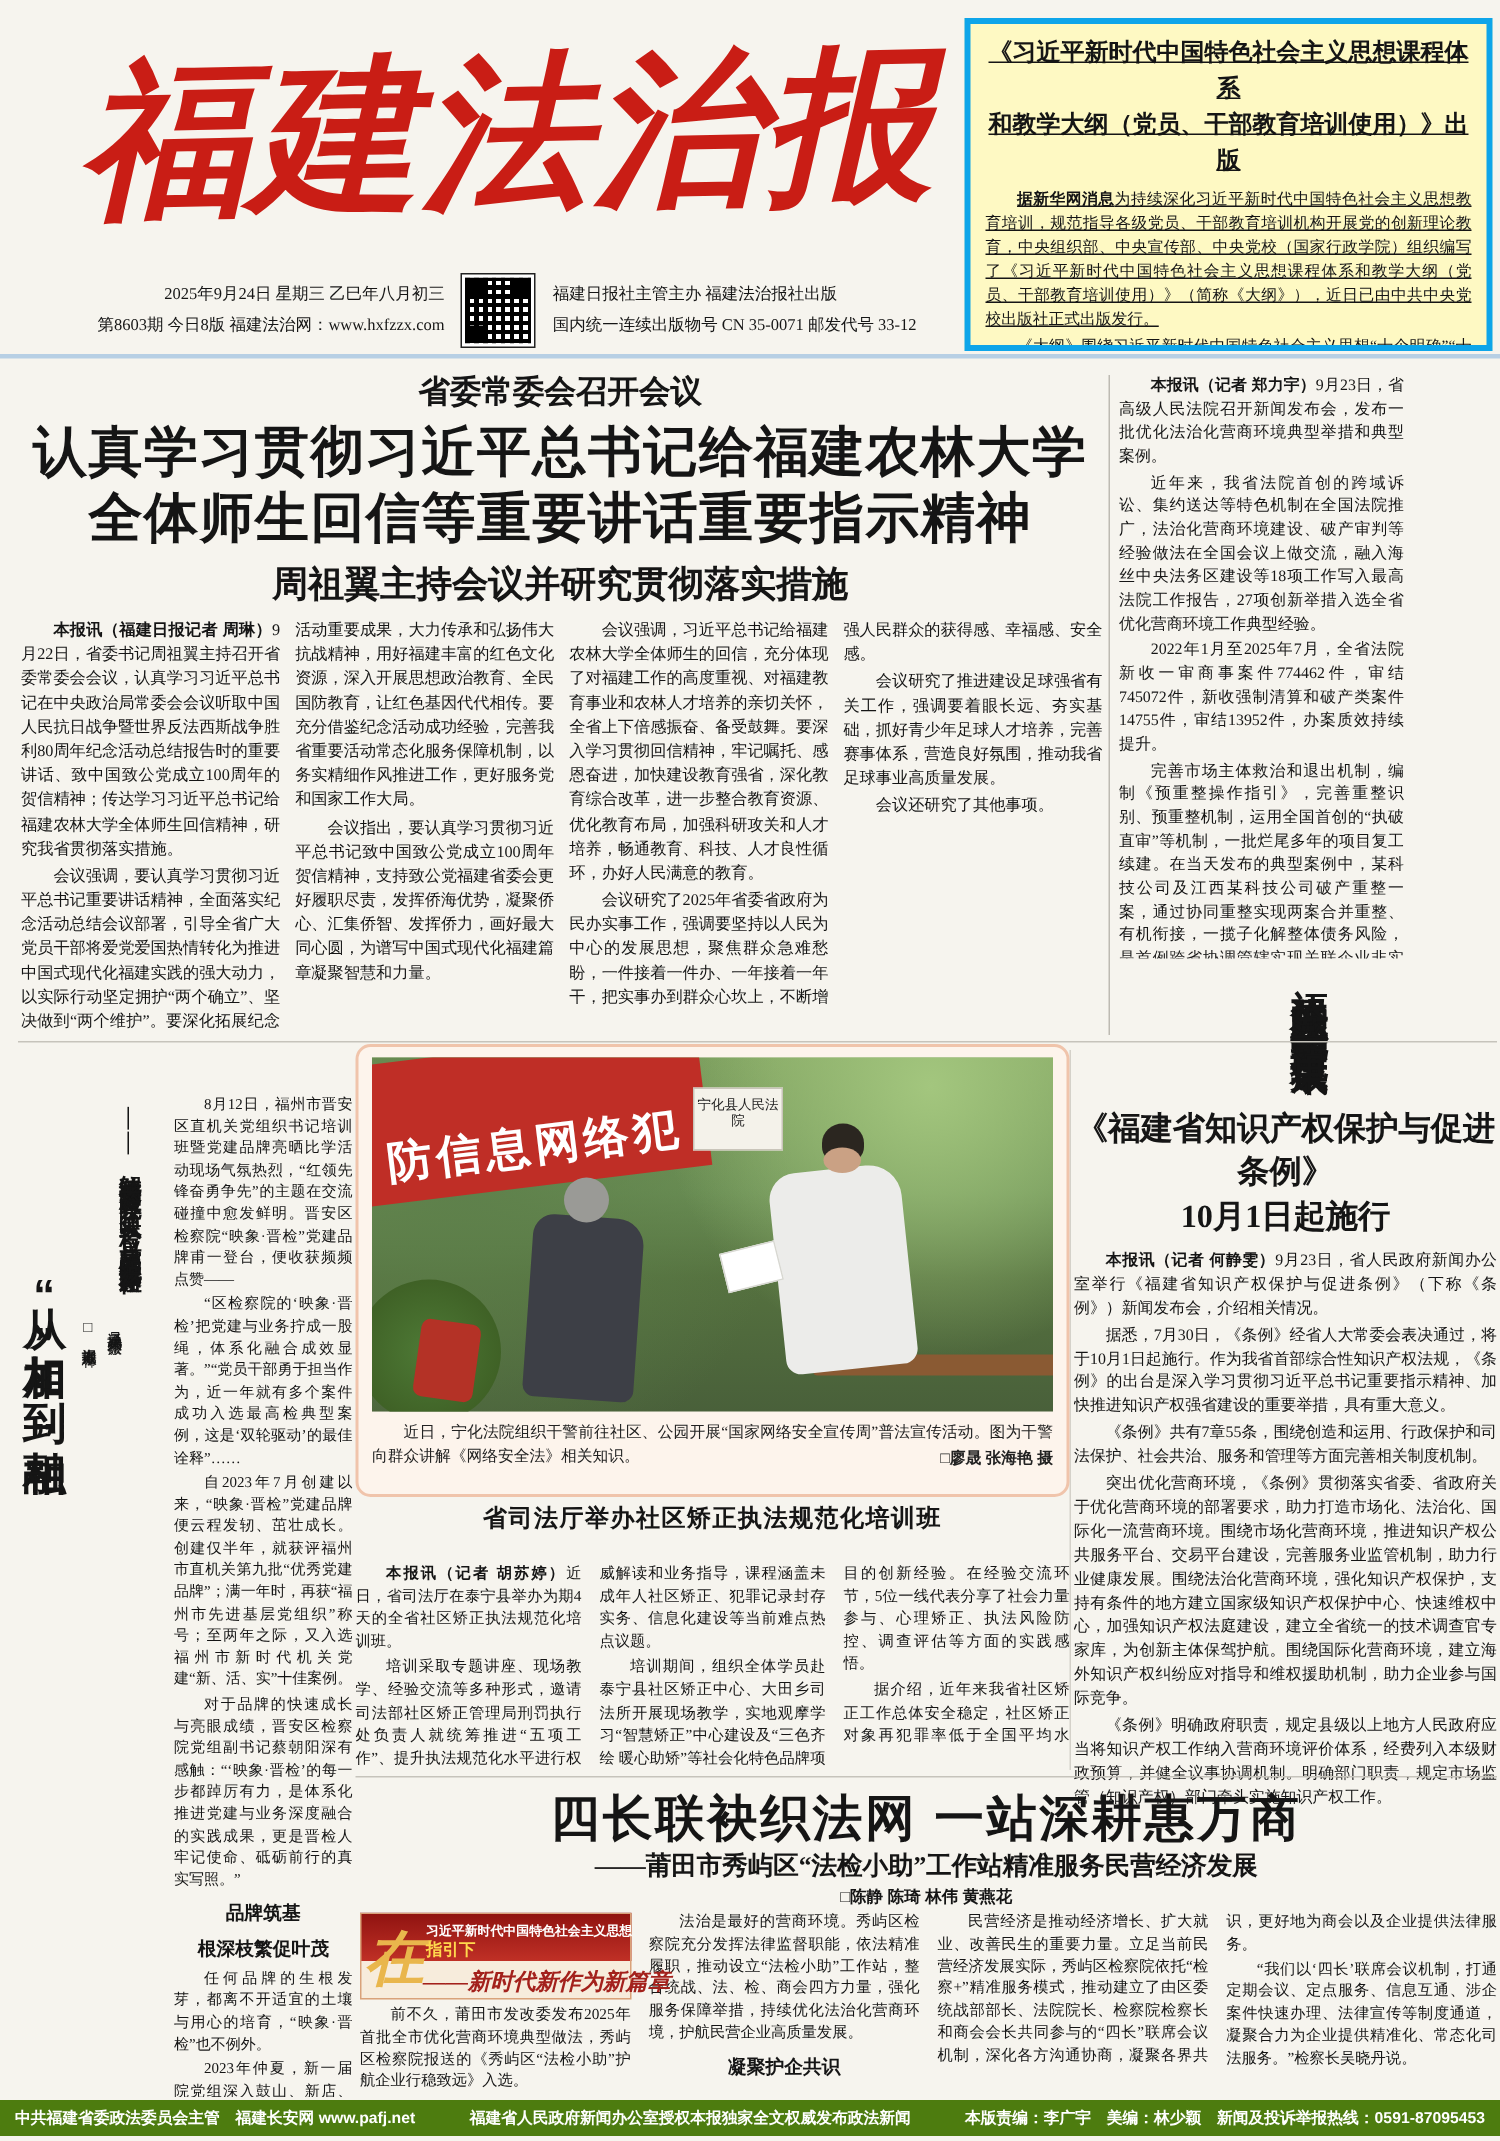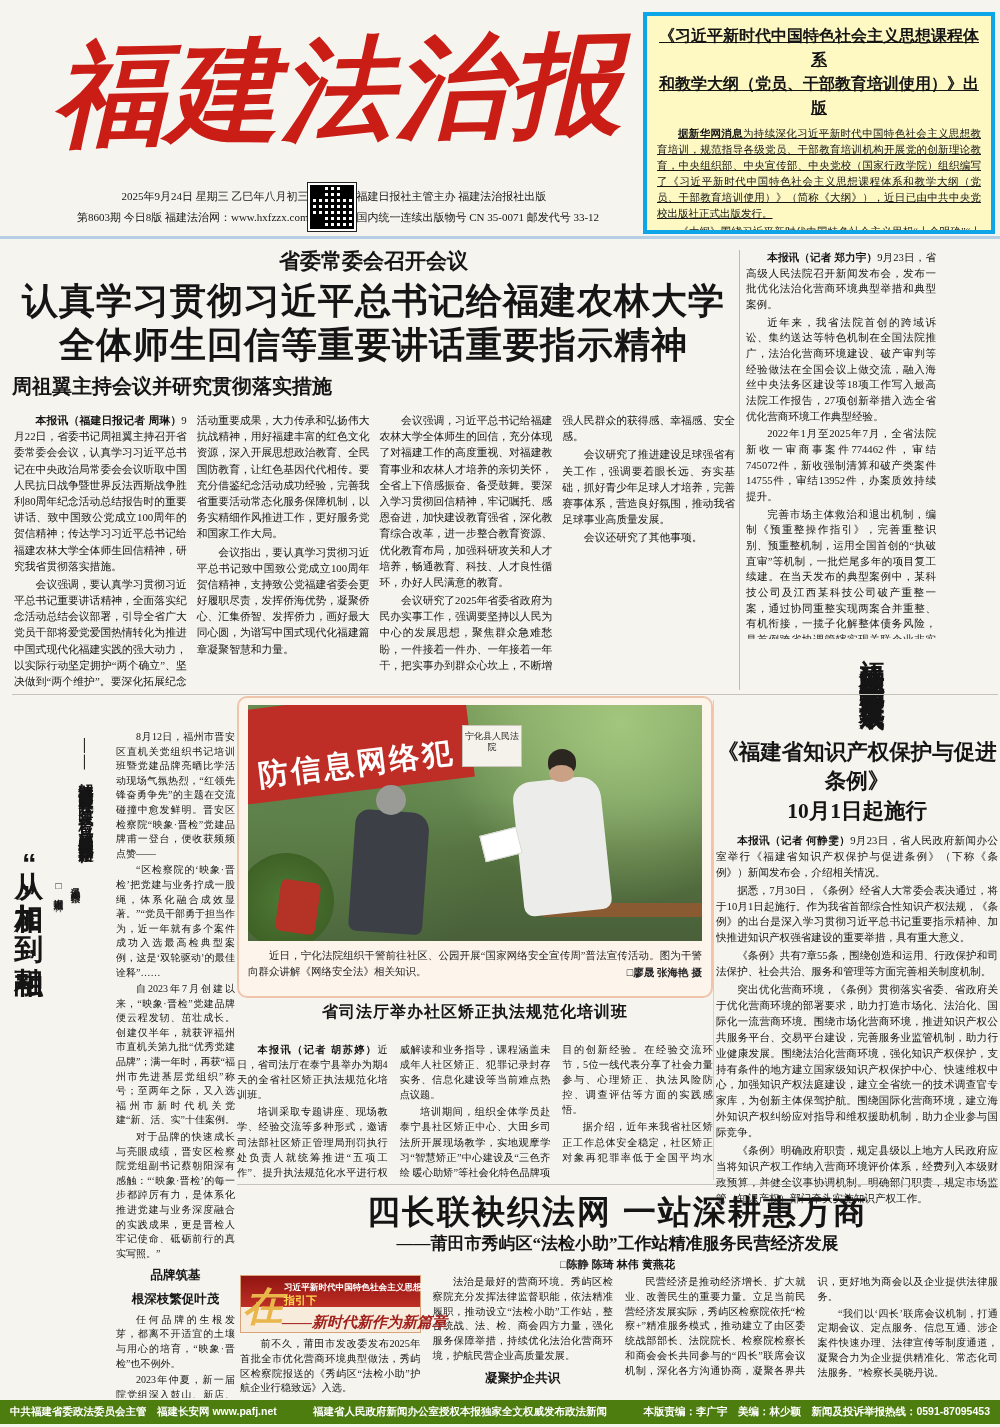--- a/index.html
+++ b/index.html
@@ -16,38 +16,38 @@
   #masthead-title{left:36px;top:10px;width:604px;height:168px;
      font-family:"DejaVu Serif",serif;font-weight:bold;font-style:italic;
      font-size:112px;line-height:158px;color:#c91d15;text-align:center;
      transform:rotate(-1.2deg);letter-spacing:2px;}
   #top-right-box{left:643px;top:12px;width:352px;height:222px;border:4px solid #0ea5e9;
      background:#fef9c3;box-sizing:border-box;padding:8px 10px;overflow:hidden;text-decoration:underline;}
   #top-right-title{font-family:"Liberation Sans",sans-serif;font-weight:900;font-size:16px;
      line-height:1.5;text-align:center;white-space:pre-line;}
   #top-right-body{margin-top:6px;font-size:10.5px;line-height:1.52;}
   #dateline{left:36px;top:181px;width:604px;height:52px;display:flex;align-items:center;
-     justify-content:center;font-size:11px;line-height:1.9;font-family:Liberation Serif, serif;}
+     justify-content:center;gap:12px;font-size:11px;line-height:1.9;font-family:Liberation Serif, serif;}
   .dl-col{white-space:nowrap;}
   #qr{width:44px;height:44px;flex:0 0 44px;border:2px solid #fff;outline:1px solid #222;
      background:
        linear-gradient(#000,#000) 2px 2px/10px 10px no-repeat,
        linear-gradient(#000,#000) 32px 2px/10px 10px no-repeat,
        linear-gradient(#000,#000) 2px 32px/10px 10px no-repeat,
        repeating-linear-gradient(0deg,#000 0 3px,transparent 3px 6px),
        repeating-linear-gradient(90deg,#000 0 3px,#fff 3px 6px);}
   #rule-blue{left:0;top:236px;width:1000px;height:3px;background:#b7cfe4;}
 
   
   #lead-kicker{left:12px;top:247px;width:723px;text-align:center;
      font-family:"Liberation Sans",sans-serif;font-size:21px;font-weight:700;}
   #lead-headline{left:12px;top:279px;width:723px;text-align:center;
      font-family:"Liberation Sans",sans-serif;font-size:36px;font-weight:900;
      line-height:1.22;white-space:pre-line;letter-spacing:1px;}
-  #lead-subhead{left:12px;top:373px;width:723px;font-size:20px;font-weight:bold;}
+  #lead-subhead{left:12px;top:373px;width:723px;text-align:center;font-size:24px;font-weight:bold;}
   #lead-body{left:14px;top:412px;width:721px;height:278px;column-count:4;column-gap:10px;
      column-fill:auto;font-size:10.8px;line-height:1.5;overflow:hidden;}
   #vrule1{left:739px;top:250px;width:1px;height:440px;background:#bdbab2;}
 
   
   #court{left:746px;top:250px;width:252px;height:440px;display:flex;flex-direction:column;}
   #court-text{width:190px;height:440px;overflow:hidden;font-size:10.6px;line-height:1.48;}
   #court-head{flex:1;display:flex;align-items:center;justify-content:center;}
   #court-head span{writing-mode:vertical-rl;text-orientation:upright;font-size:25px;
      font-weight:900;letter-spacing:3px;}

